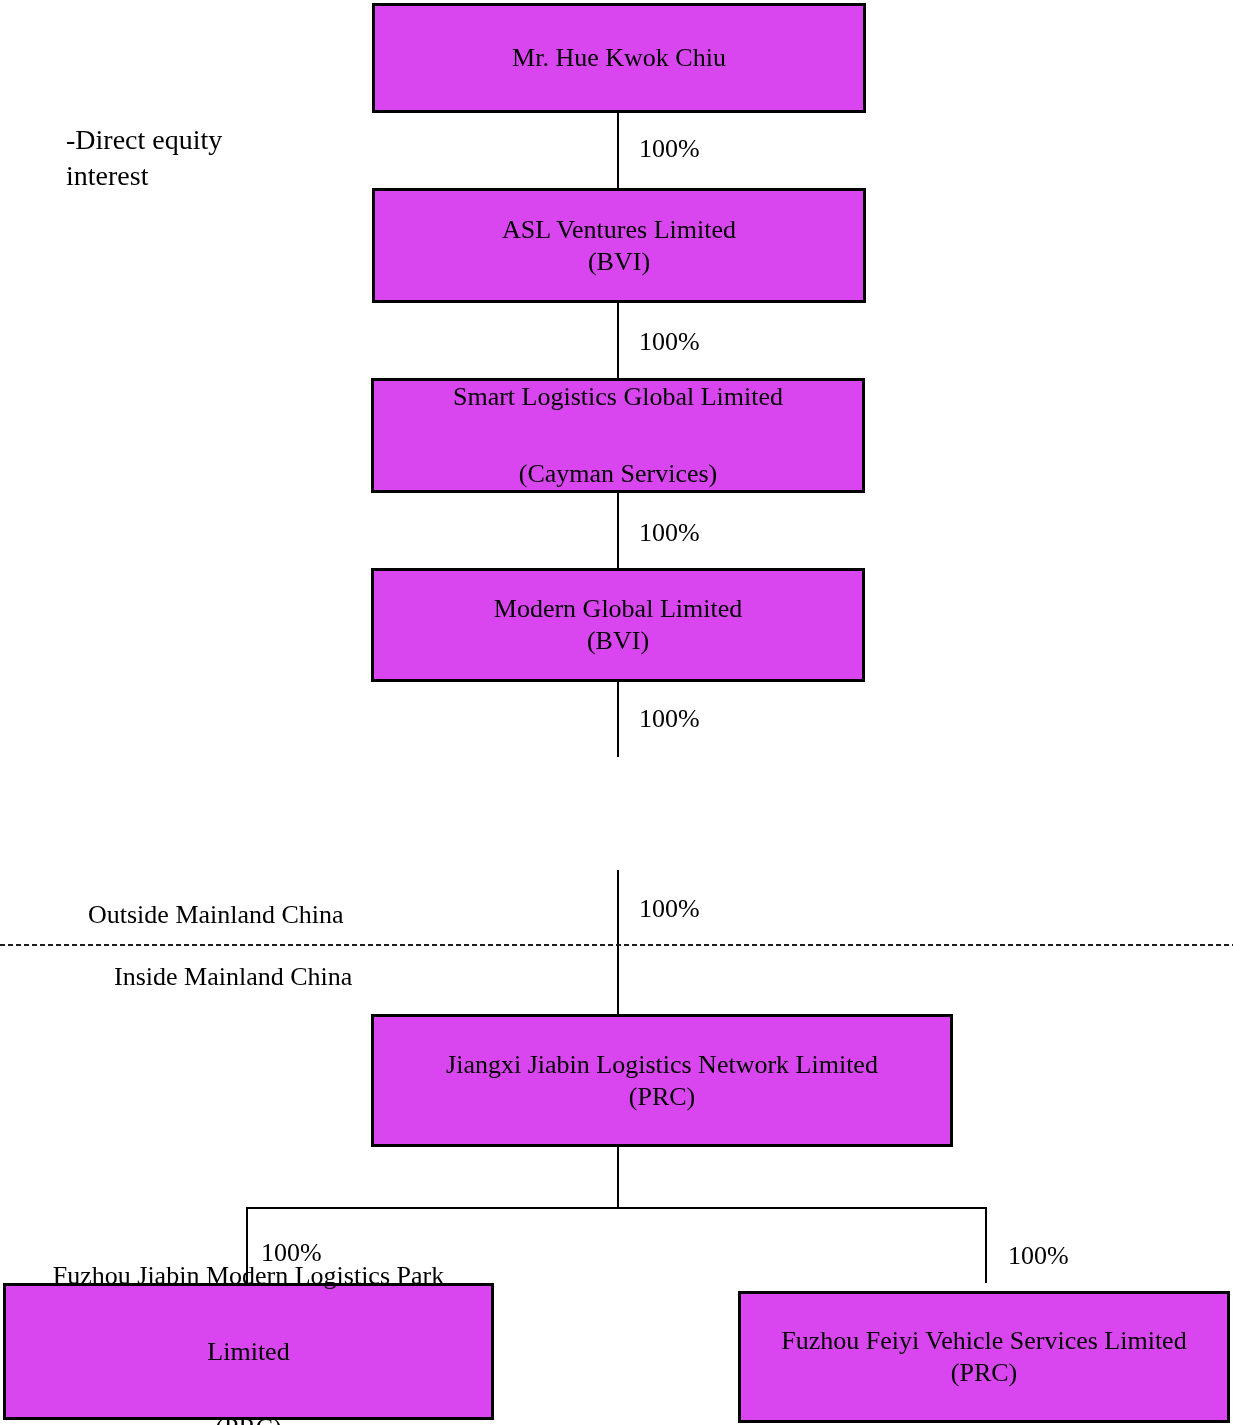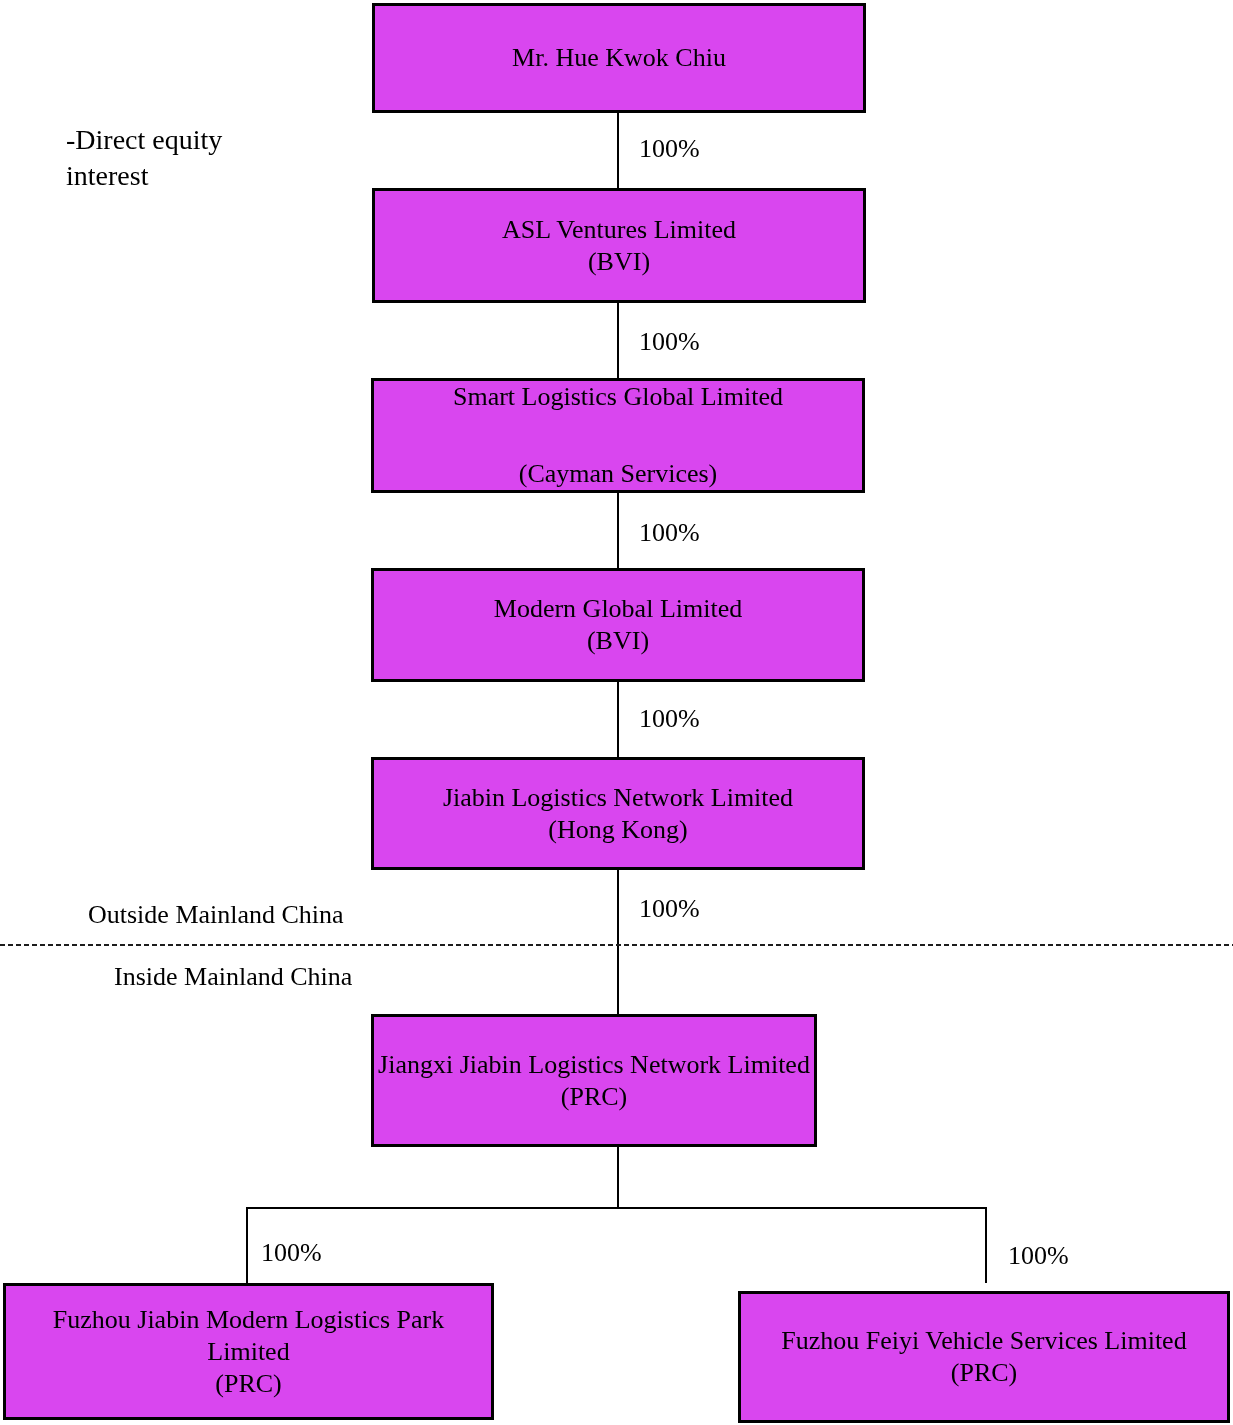--- a/index.html
+++ b/index.html
@@ -56,31 +56,27 @@
   <div class="node" style="left:371px; top:378px; width:494px; height:115px;justify-content:space-between;">
     <span>Smart Logistics Global Limited</span>
     <span>(Cayman Services)</span>
   </div>
 
   <div class="node" style="left:371px; top:568px; width:494px; height:114px;">
     <span>Modern Global Limited</span>
     <span>(BVI)</span>
   </div>
 
-  <div class="node" style="left:371px; top:757px; width:494px; height:113px;">
-    <span>Jiabin Logistics Network Limited</span>
-    <span>(Hong Kong)</span>
-  </div>
 
-  <div class="node" style="left:371px; top:1014px; width:446px; height:133px;">
+  <div class="node" style="left:371px; top:1014px; width:582px; height:133px;">
     <span>Jiangxi Jiabin Logistics Network Limited</span>
     <span>(PRC)</span>
   </div>
 
-  <div class="node" style="left:3px; top:1283px; width:491px; height:137px;">
+  <div class="node" style="left:3px; top:1283px; width:491px; height:137px;gap:44px;">
     <span>Fuzhou Jiabin Modern Logistics Park</span>
     <span>Limited</span>
     <span>(PRC)</span>
   </div>
 
   <div class="node" style="left:738px; top:1283px; width:492px; height:132px;margin-top:8px;">
     <span>Fuzhou Feiyi Vehicle Services Limited</span>
     <span>(PRC)</span>
   </div>
 

